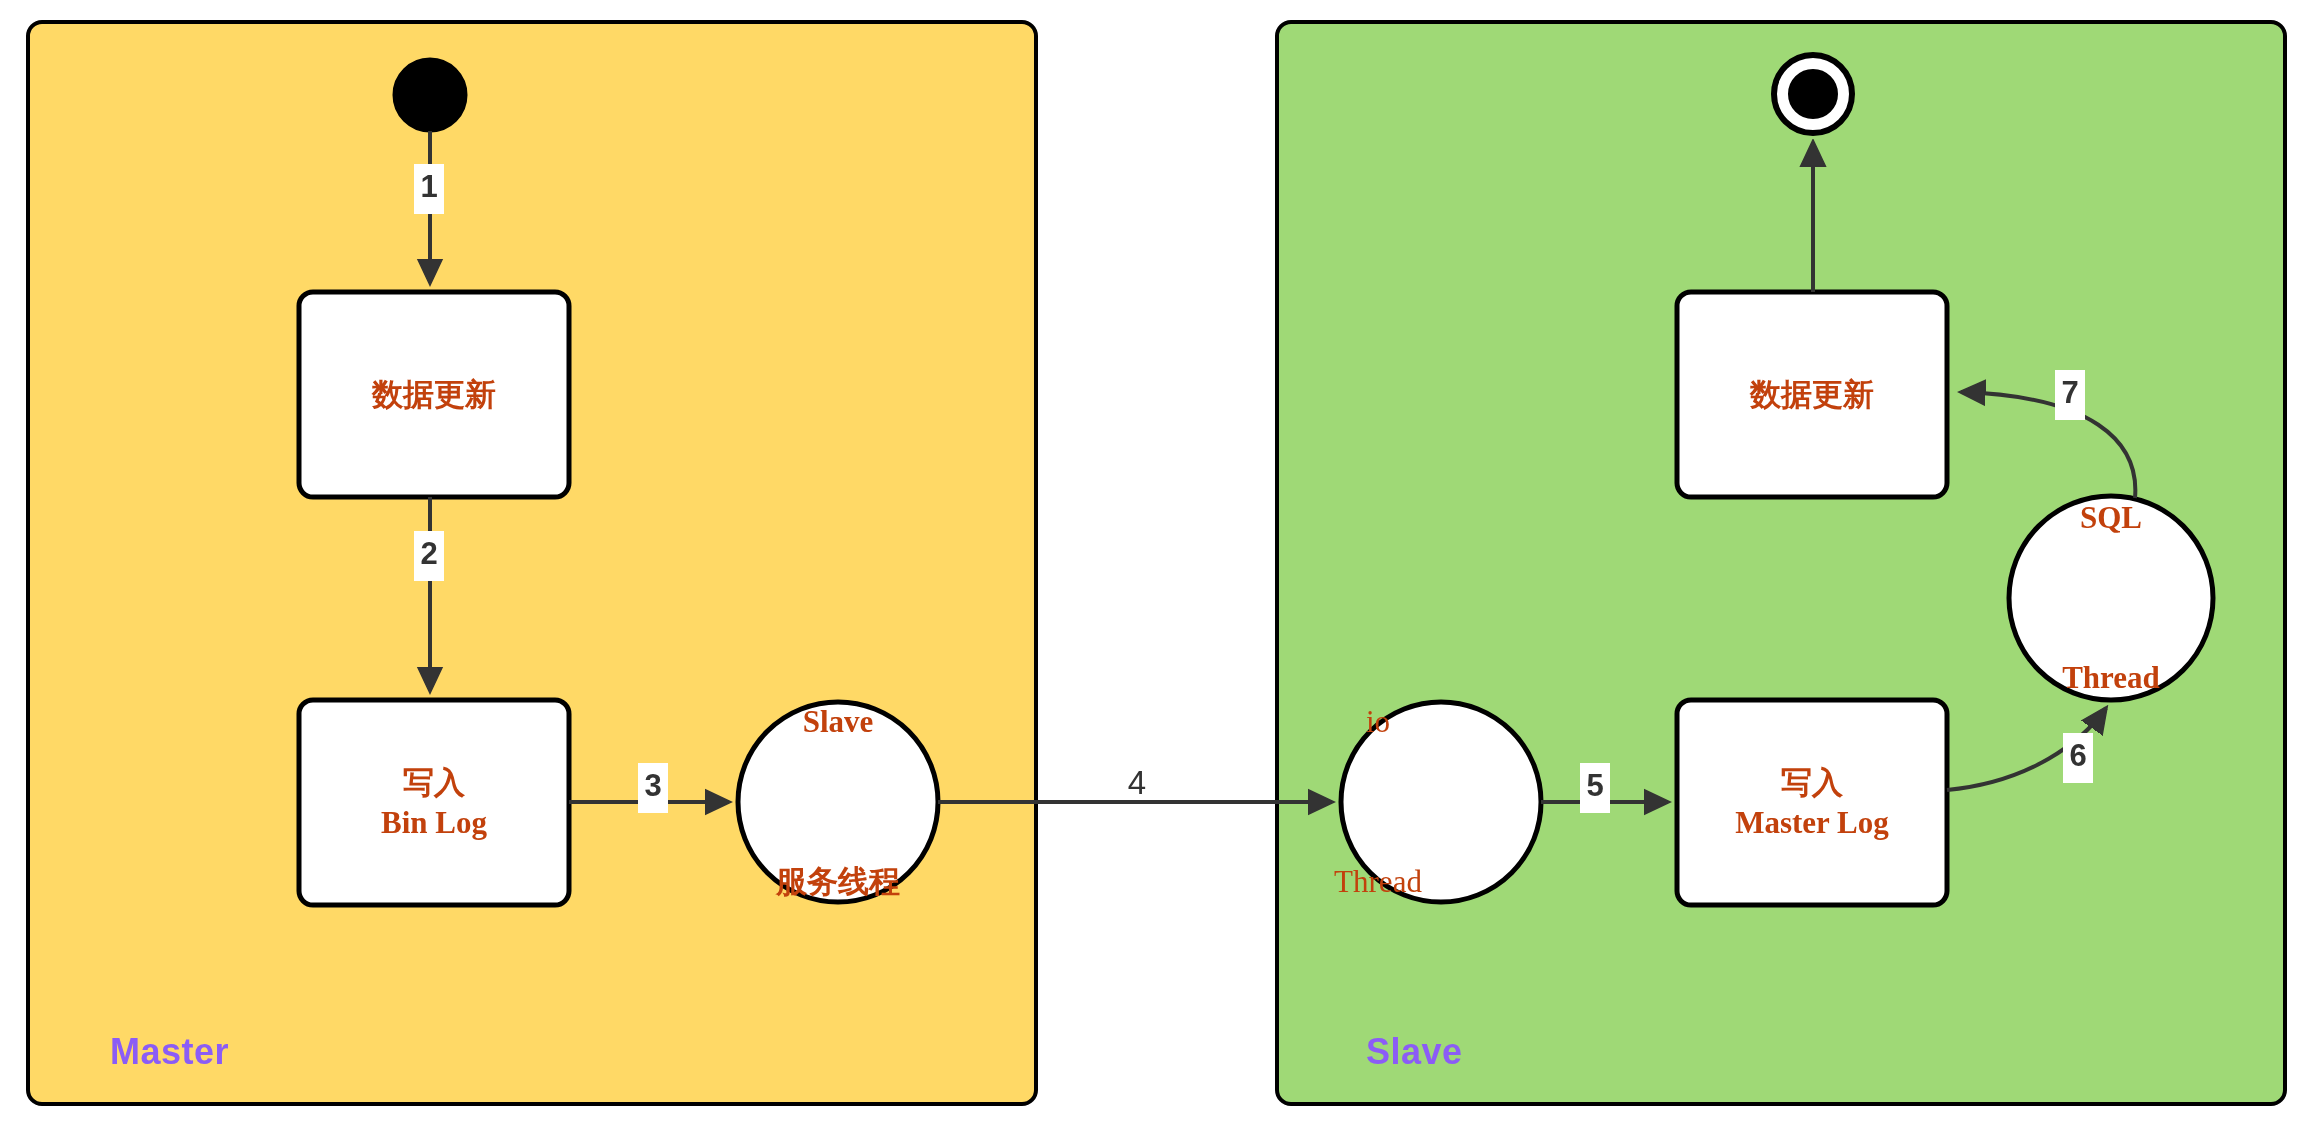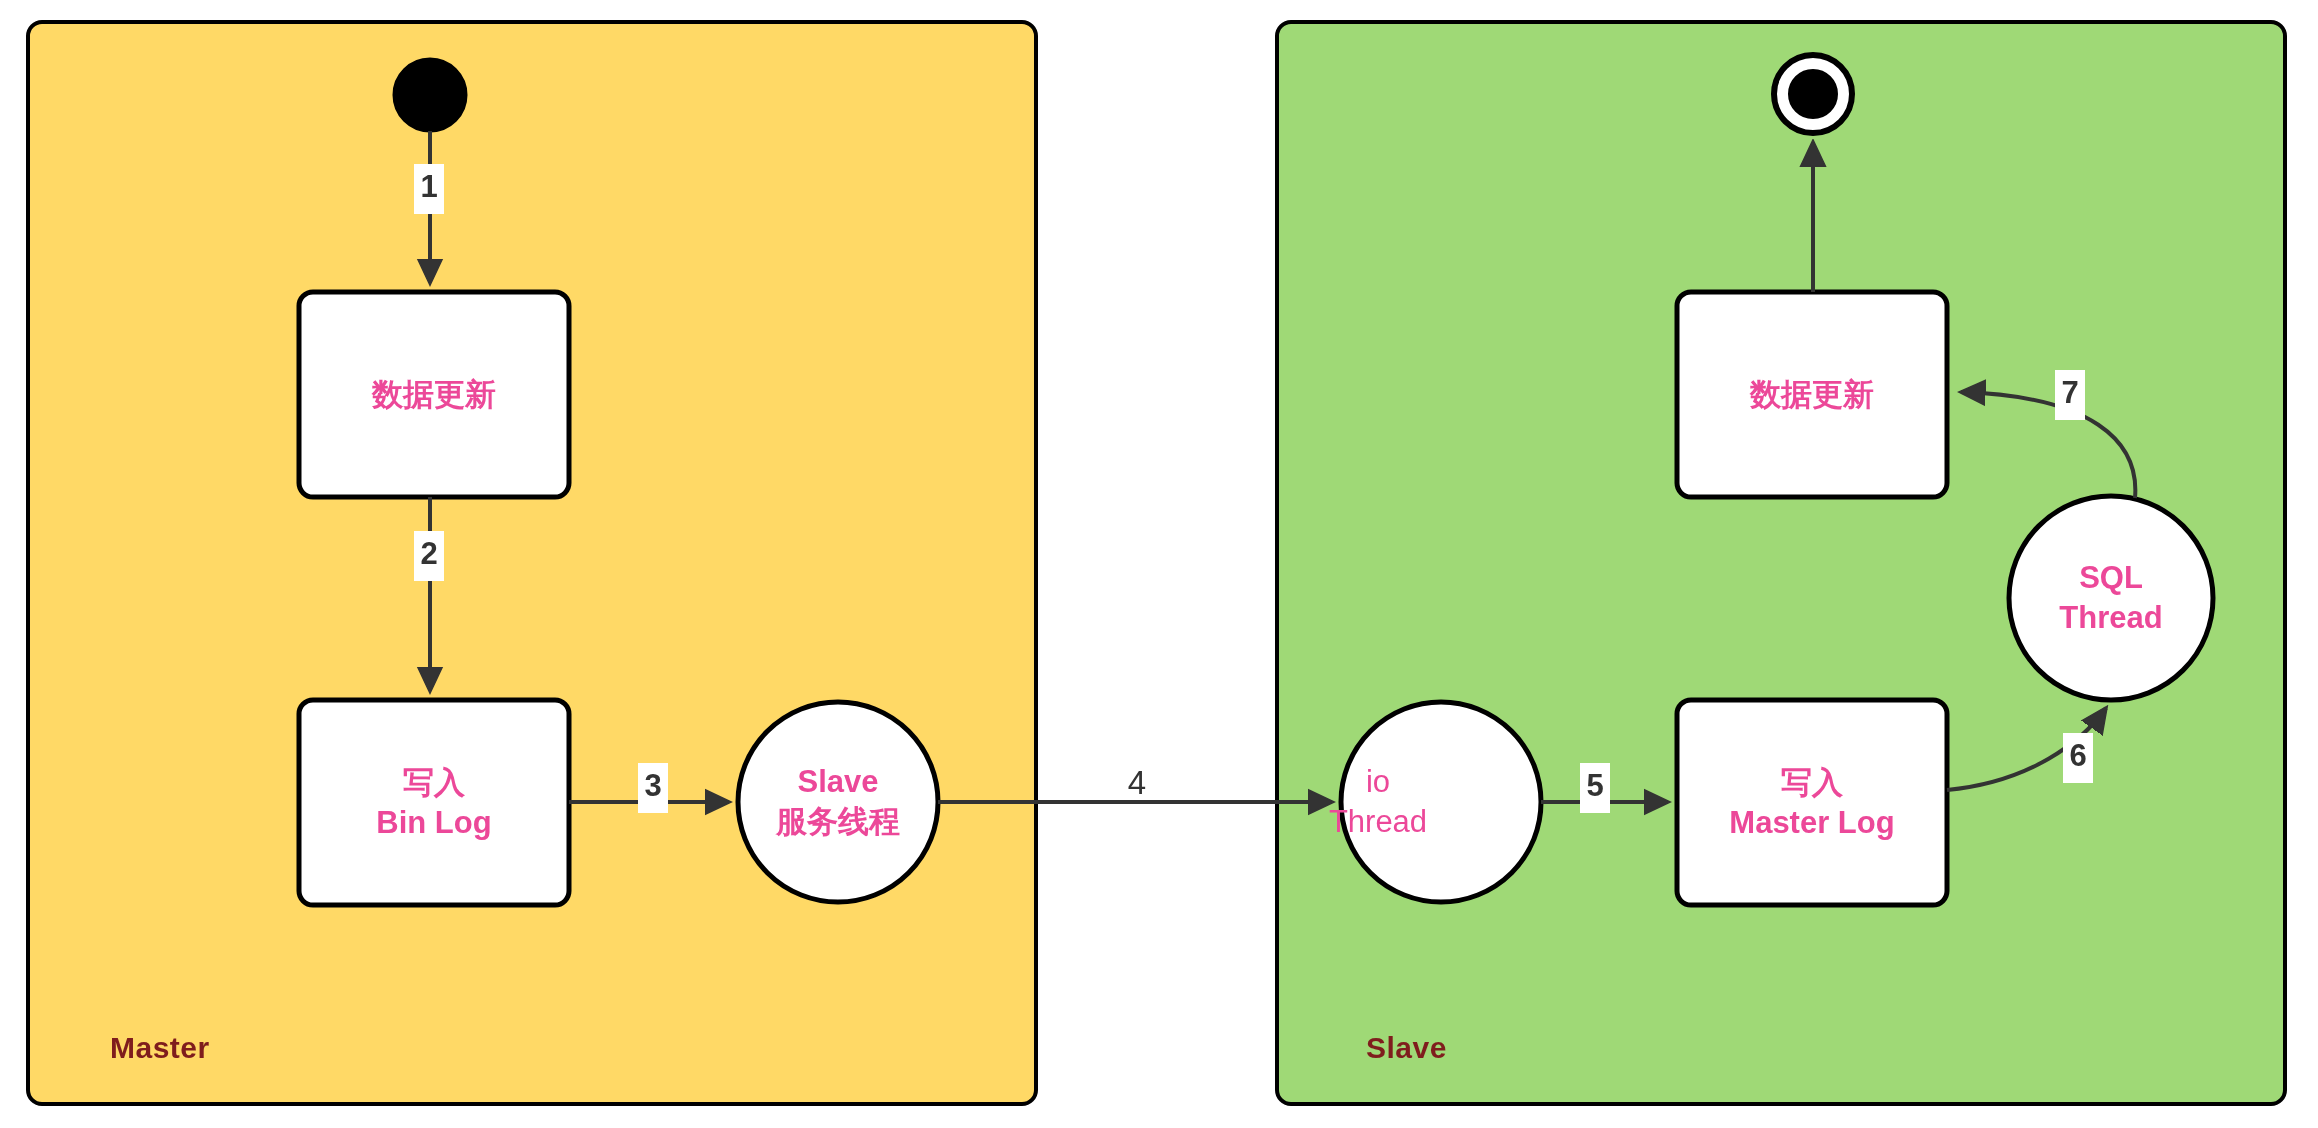--- a/index.html
+++ b/index.html
@@ -22,46 +22,47 @@
     left: 0;
     top: 0;
   }
   .node-label {
     position: absolute;
     display: flex;
     flex-direction: column;
     align-items: center;
     justify-content: center;
     text-align: center;
-    color: #ec4899;
+    color: #c2410c;
     font-weight: bold;
     pointer-events: none;
+    font-family: Liberation Serif, serif;
   }
   .node-label .line { display: block; white-space: nowrap; }
   .pool-title {
     position: absolute;
-    color: #7f1d1d;
+    color: #8b5cf6;
     font-weight: bold;
-    font-size: 30px;
+    font-size: 36px;
     letter-spacing: 0.5px;
   }
   .edge-label {
     position: absolute;
     background: #ffffff;
     color: #333333;
     font-weight: bold;
     font-size: 31px;
     line-height: 38px;
     text-align: center;
     padding: 4px 2px;
     box-sizing: border-box;
   }
   .edge-label.plain { font-weight: normal; background: transparent; font-size: 33px; }
   .txt-box { font-size: 31px; line-height: 40px; }
-  .txt-circle { font-size: 31px; line-height: 40px; }
+  .txt-circle { font-size: 31px; line-height: 40px; justify-content: space-between; }
   .txt-circle.thin { font-weight: normal; }
 </style>
 </head>
 <body>
 
 <div id="stage">
 
   <svg width="2318" height="1128" viewBox="0 0 2318 1128">
     <defs>
       <marker id="arrowFilled" viewBox="0 0 12 12" refX="10.5" refY="6" markerWidth="7" markerHeight="7" orient="auto-start-reverse">

